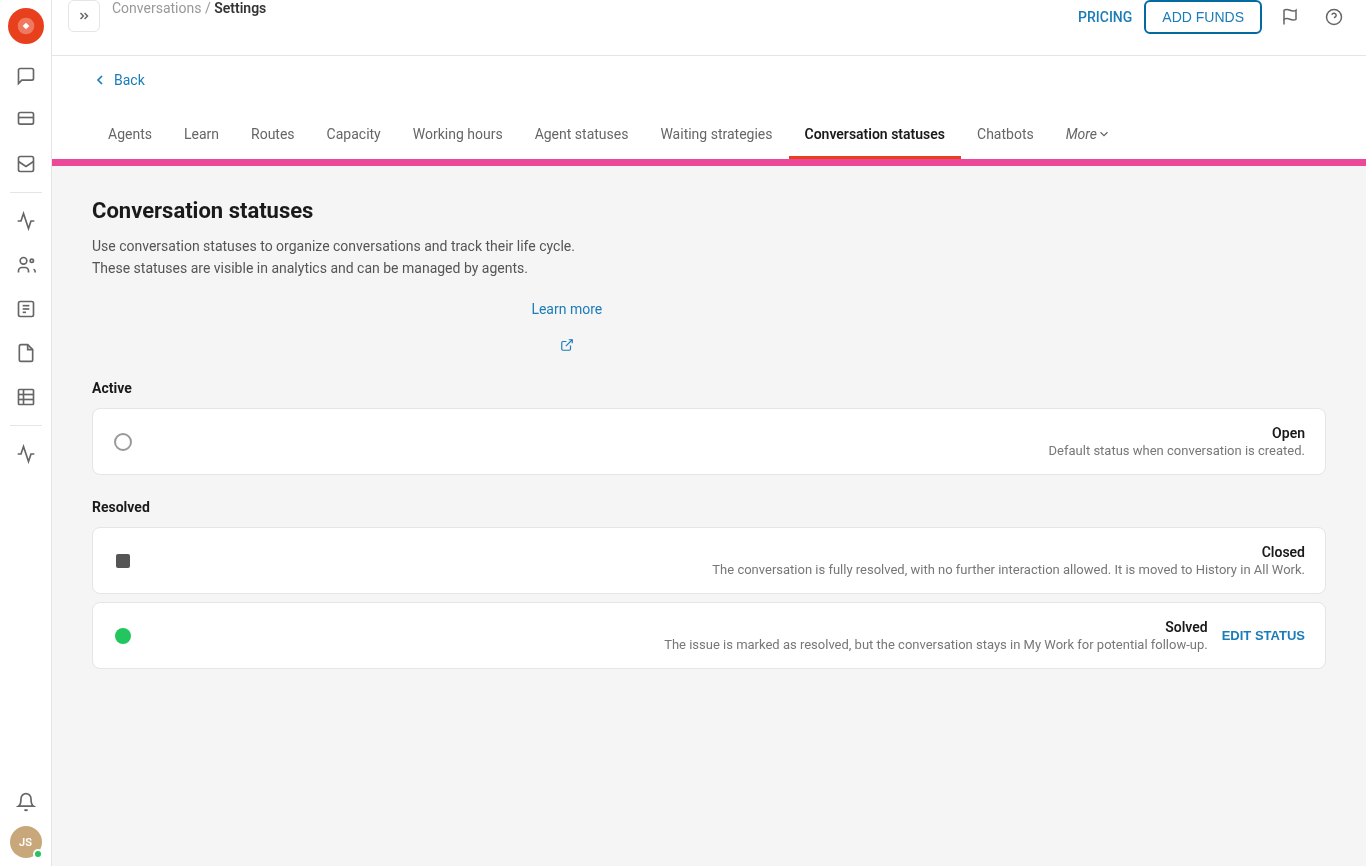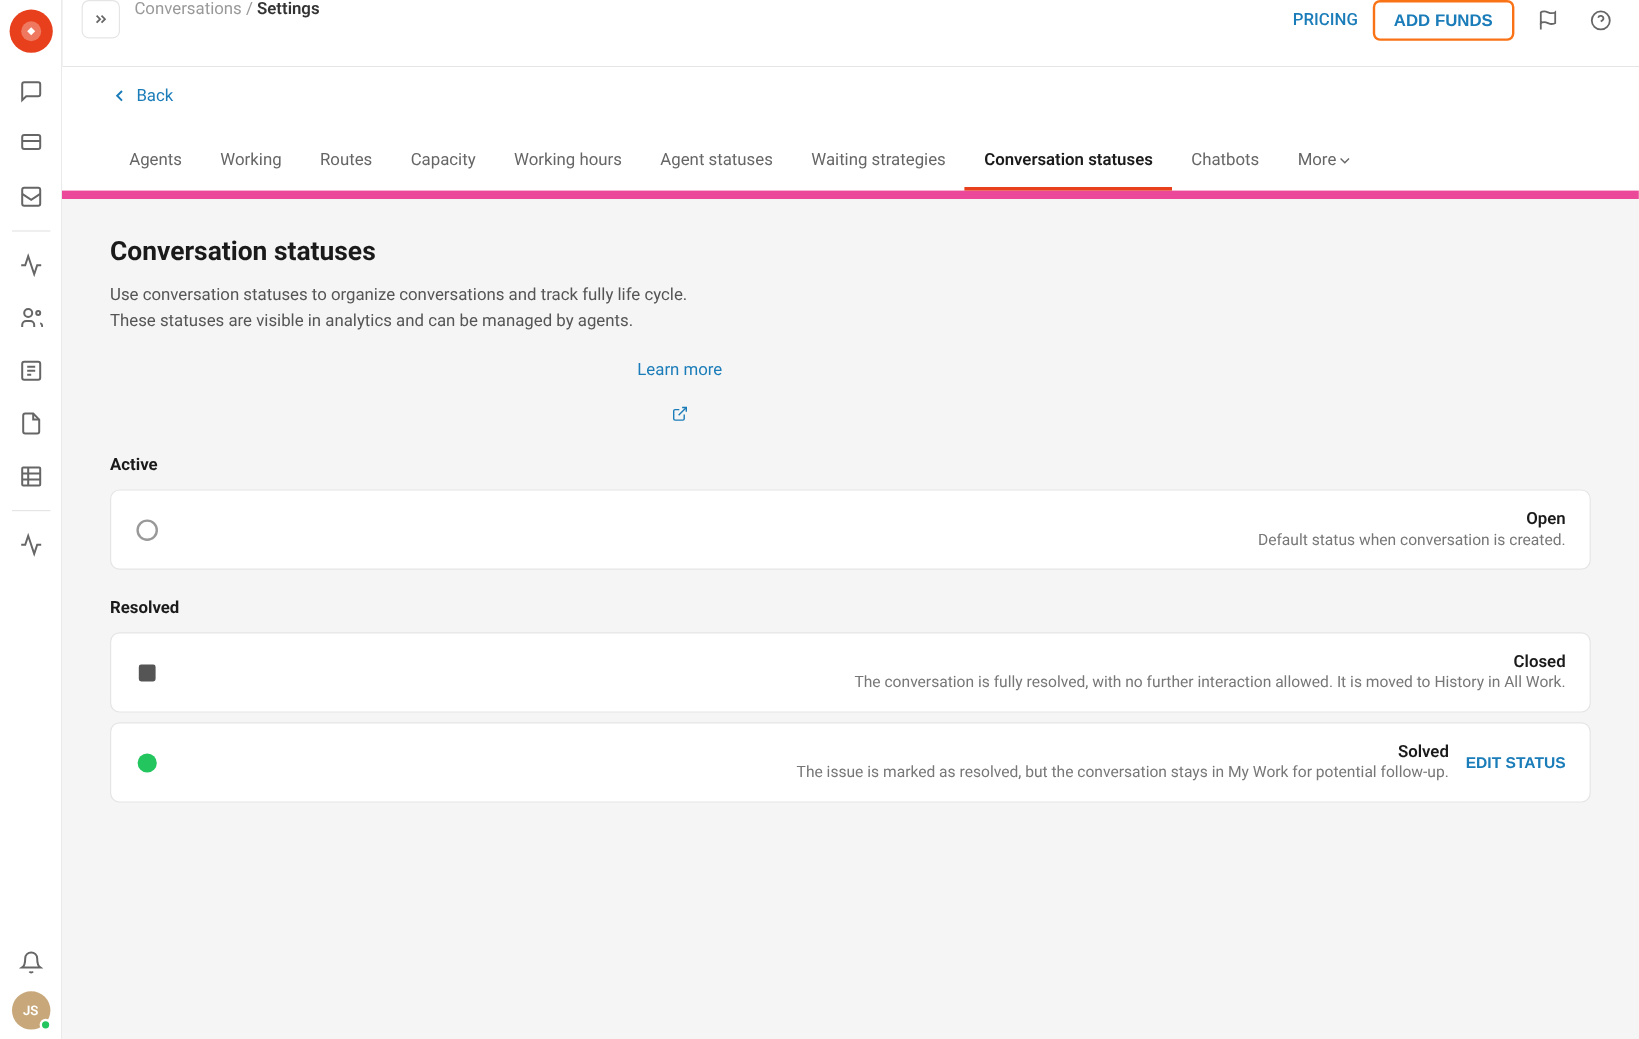--- a/index.html
+++ b/index.html
@@ -73,45 +73,45 @@
       cursor: pointer;
       color: #666;
     }
     .topbar-breadcrumb { font-size: 14px; color: #333; flex: 1; }
     .topbar-breadcrumb span { color: #999; }
     .topbar-breadcrumb strong { font-weight: 600; }
     .topbar-actions { display: flex; align-items: center; gap: 12px; }
     .pricing-link { font-size: 14px; color: #1a7cb8; font-weight: 500; cursor: pointer; text-decoration: none; }
     .add-funds-btn {
       padding: 7px 16px;
-      border: 2px solid #f97316;
+      border: 2px solid #0369a1;
       border-radius: 6px;
       color: #1a7cb8;
-      font-size: 14px; font-weight: 700;
+      font-size: 14px; font-weight: 400;
       cursor: pointer;
       background: transparent;
     }
     .topbar-icon { width: 32px; height: 32px; display: flex; align-items: center; justify-content: center; cursor: pointer; color: #666; }
 
     
     .content-area { flex: 1; overflow-y: auto; background: #f5f5f5; }
 
     
     .back-link { display: flex; align-items: center; gap: 6px; color: #1a7cb8; font-size: 14px; cursor: pointer; margin-bottom: 24px; text-decoration: none; }
     .back-link svg { width: 16px; height: 16px; }
     .tab {
       padding: 14px 16px;
       font-size: 14px;
       color: #666;
       cursor: pointer;
       border-bottom: 3px solid transparent;
       white-space: nowrap;
     }
     .tab.active { color: #1a1a1a; font-weight: 600; border-bottom-color: #e8401c; }
-    .tab-more { display: flex; align-items: center; gap: 0; }
+    .tab-more { display: flex; align-items: center; gap: 0; font-style: italic; }
 
     
     .page-content { padding: 32px 40px; background: #f5f5f5; min-height: calc(866px - 56px - 56px); }
 
     .page-title { font-size: 22px; font-weight: 700; color: #1a1a1a; margin-bottom: 12px; }
     .page-description { font-size: 14px; color: #555; line-height: 1.6; margin-bottom: 28px; }
     .learn-more-link { color: #1a7cb8; cursor: pointer; text-decoration: none; display: inline-flex; align-items: center; gap: 18px; flex-direction: column; }
 
     .section-title { font-size: 14px; font-weight: 700; color: #1a1a1a; margin-bottom: 12px; margin-top: 24px; }
 
@@ -277,41 +277,41 @@
       <div style="padding: 16px 40px 0 40px;">
         <a class="back-link">
           <svg viewBox="0 0 24 24" fill="none" stroke="#1a7cb8" stroke-width="2.5">
               <polyline points="15 18 9 12 15 6"></polyline>
             </svg>
           <span>Back</span>
         </a>
       </div>
       <div style="padding: 0 40px; display:flex; align-items:center; gap:0;" id="tabs-row">
       <div class="tab"><span>Agents</span></div>
-          <div class="tab"><span>Working</span></div>
+          <div class="tab"><span>Learn</span></div>
           <div class="tab"><span>Routes</span></div>
           <div class="tab"><span>Capacity</span></div>
           <div class="tab"><span>Working hours</span></div>
           <div class="tab"><span>Agent statuses</span></div>
           <div class="tab"><span>Waiting strategies</span></div>
           <div class="tab active"><span>Conversation statuses</span></div>
           <div class="tab"><span>Chatbots</span></div>
           <div class="tab tab-more">
             <span>More</span>
             <svg width="14" height="14" viewBox="0 0 24 24" fill="none" stroke="currentColor" stroke-width="2">
               <polyline points="6 9 12 15 18 9"></polyline>
             </svg>
           </div>
         </div>
     </div>
 
     <div class="page-content">
       <h1 class="page-title">Conversation statuses</h1>
       <div class="page-description">
-        <span>Use conversation statuses to organize conversations and track fully life cycle.</span><br>
+        <span>Use conversation statuses to organize conversations and track their life cycle.</span><br>
         <span>These statuses are visible in analytics and can be managed by agents.</span>
         <a class="learn-more-link">
           &nbsp;<span>Learn more</span>
           <svg width="14" height="14" viewBox="0 0 24 24" fill="none" stroke="#1a7cb8" stroke-width="2">
               <path d="M18 13v6a2 2 0 0 1-2 2H5a2 2 0 0 1-2-2V8a2 2 0 0 1 2-2h6"></path>
               <polyline points="15 3 21 3 21 9"></polyline>
               <line x1="10" y1="14" x2="21" y2="3"></line>
             </svg>
         </a>
       </div>

